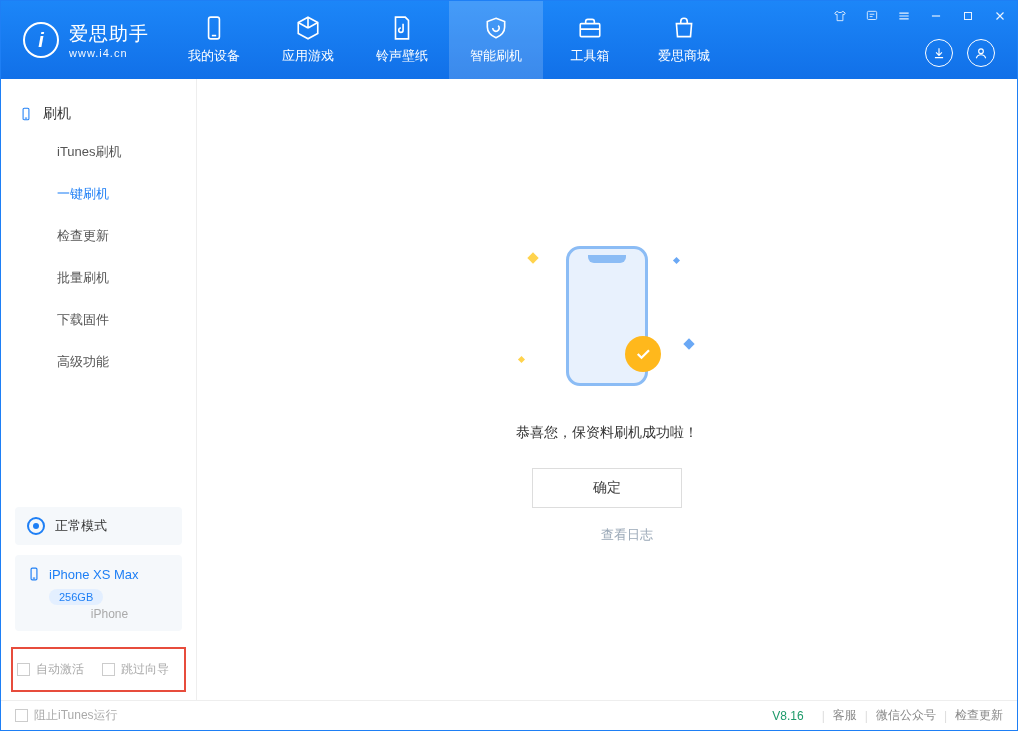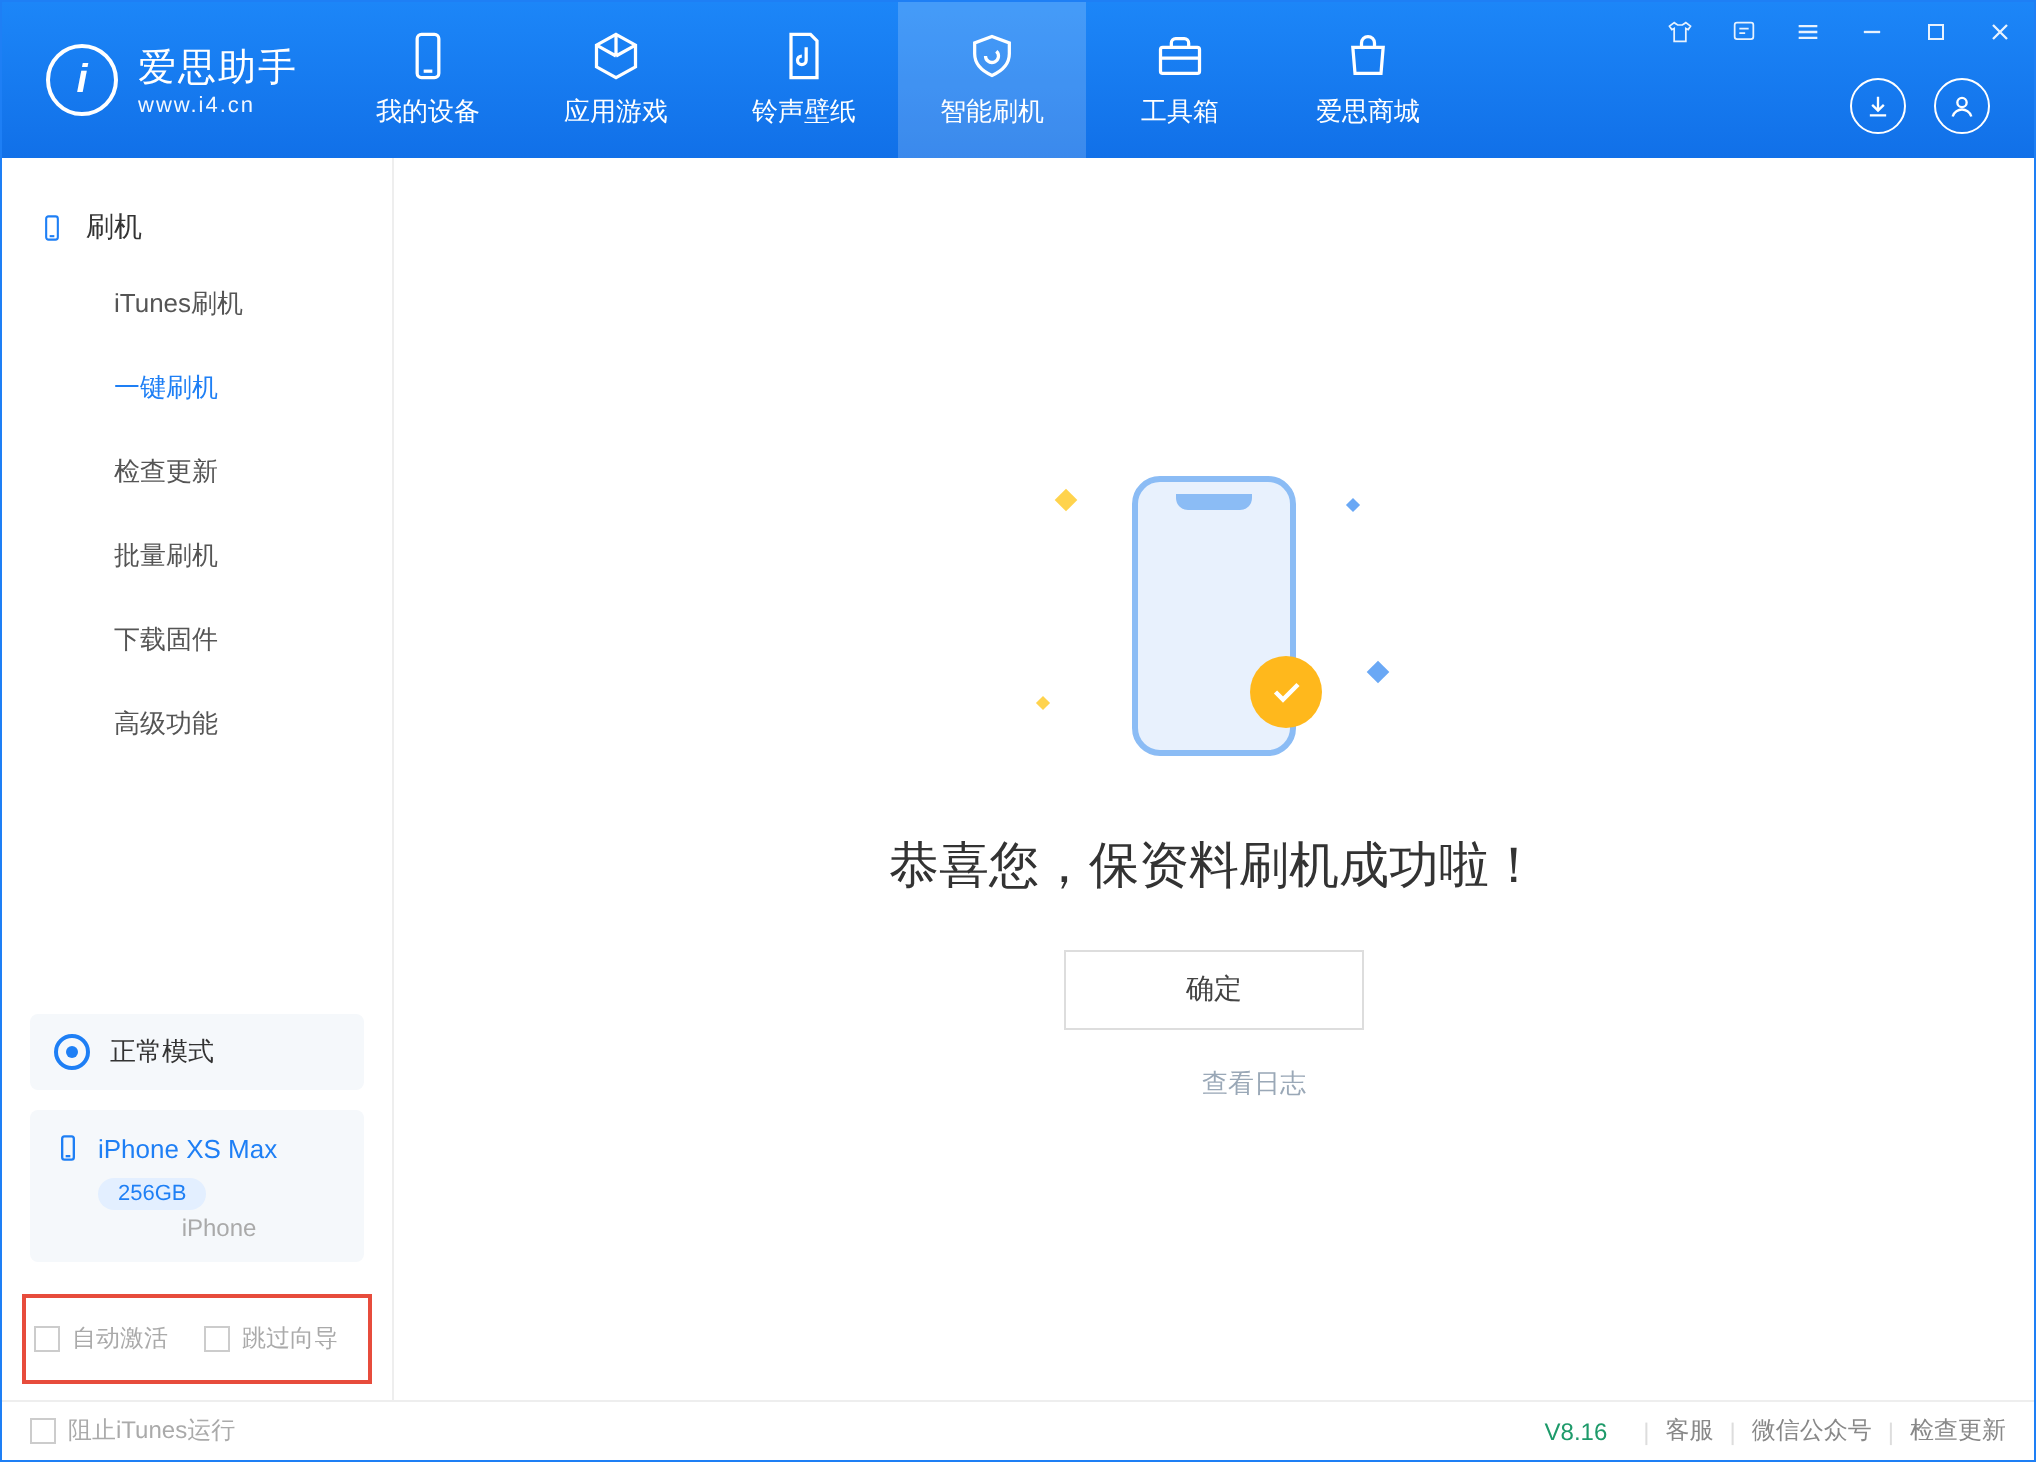--- a/index.html
+++ b/index.html
@@ -42,21 +42,21 @@
 .phone-illus { position: relative; width: 200px; height: 160px; display: flex; align-items: center; justify-content: center; }
 .phone-body { width: 82px; height: 140px; background: #e8f1fd; border: 3px solid #8bbcf5; border-radius: 14px; position: relative; }
 .phone-body::before { content: ""; position: absolute; top: 6px; left: 50%; transform: translateX(-50%); width: 38px; height: 8px; background: #8bbcf5; border-radius: 0 0 6px 6px; }
 .check-badge { position: absolute; bottom: 24px; right: 46px; width: 36px; height: 36px; background: #ffb81c; border-radius: 50%; display: flex; align-items: center; justify-content: center; }
 .check-badge svg { width: 18px; height: 18px; }
 .sparkle { position: absolute; width: 8px; height: 8px; background: #ffd34d; transform: rotate(45deg); }
 .sparkle.s1 { top: 18px; left: 22px; }
 .sparkle.s2 { bottom: 34px; left: 12px; width: 5px; height: 5px; }
 .sparkle.s3 { top: 22px; right: 28px; width: 5px; height: 5px; background: #6aa8f5; }
 .sparkle.s4 { bottom: 48px; right: 14px; background: #6aa8f5; }
-.success-msg { margin-top: 28px; font-size: 25px; color: #333; }
+.success-msg { margin-top: 28px; font-size: 14px; color: #333; }
 .confirm-btn { margin-top: 26px; width: 150px; height: 40px; border: 1px solid #ddd; background: #fff; font-size: 14px; color: #444; cursor: pointer; display: flex; align-items: center; justify-content: center; }
 .log-link { margin-top: 18px; font-size: 13px; color: #9aa8b7; cursor: pointer; margin-left: 40px; }
 .footer { height: 30px; border-top: 1px solid #eee; display: flex; align-items: center; padding: 0 14px; font-size: 12px; color: #999; }
 .footer .chk-box { border-color: #ccc; }
 .footer-right { margin-left: auto; display: flex; align-items: center; gap: 8px; }
 .footer-right .sep { color: #ddd; }
 .footer-right a { color: #888; cursor: pointer; font-family: Liberation Serif, serif; }
 .ver { color: #1e9a6a; margin-right: 10px; }
 </style>
 </head>

